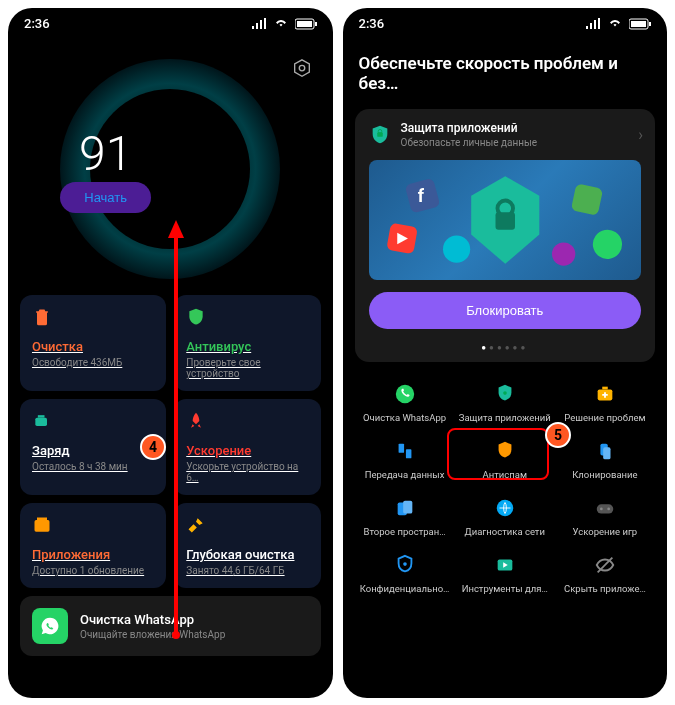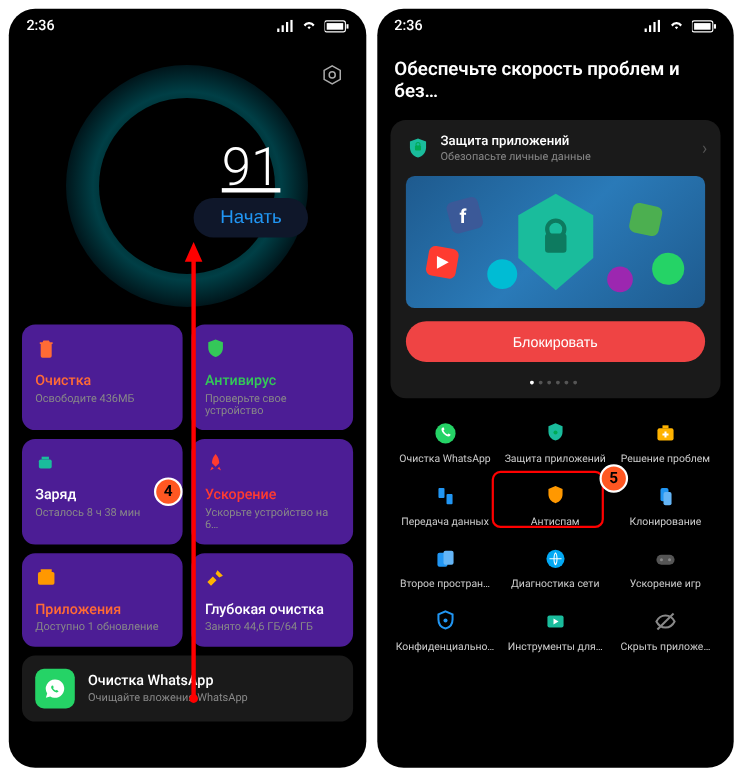--- a/index.html
+++ b/index.html
@@ -4,30 +4,30 @@
 <style>
 * { margin: 0; padding: 0; box-sizing: border-box; }
 body { background: #fff; font-family: -apple-system, Roboto, sans-serif; display: flex; gap: 10px; padding: 8px; }
 .phone { width: 325px; height: 690px; background: #000; border-radius: 24px; overflow: hidden; position: relative; color: #fff; }
 .status-bar { display: flex; justify-content: space-between; align-items: center; padding: 8px 16px; font-size: 13px; font-weight: 500; gap: 32px; }
 .status-right { display: flex; gap: 6px; align-items: center; }
 .status-icons svg { display: block; }
 
 
 .settings-icon { position: absolute; top: 50px; right: 20px; }
-.score-ring { width: 220px; height: 220px; margin: 20px auto 0; position: relative; display: flex; align-items: center; justify-content: flex-end; text-decoration: underline; }
+.score-ring { width: 220px; height: 220px; margin: 20px auto 0; position: relative; display: flex; align-items: center; justify-content: flex-start; }
 .ring-glow { position: absolute; inset: 0; border-radius: 50%; background: radial-gradient(circle, rgba(0,200,200,0.1) 30%, rgba(0,180,200,0.35) 55%, rgba(0,100,150,0.1) 75%, transparent 85%); }
 .ring-inner { position: absolute; inset: 30px; border-radius: 50%; background: #000; }
 .score-content { position: relative; z-index: 2; text-align: center; }
 .score-num { font-size: 48px; font-weight: 300; }
 .score-sub { font-size: 11px; color: #888; margin-top: 4px; }
-.start-btn { background: #0f172a; color: #2196f3; border: none; padding: 8px 24px; border-radius: 20px; margin-top: 0; font-size: 17px; }
+.start-btn { background: #4c1d95; color: #2196f3; border: none; padding: 8px 24px; border-radius: 20px; margin-top: 0; font-size: 13px; }
 
 .grid2 { display: grid; grid-template-columns: 1fr 1fr; gap: 8px; padding: 0 12px; margin-top: 16px; }
-.card { background: #4c1d95; border-radius: 12px; padding: 12px; position: relative; min-height: 78px; }
+.card { background: #0f172a; border-radius: 12px; padding: 12px; position: relative; min-height: 78px; text-decoration: underline; }
 .card-icon { width: 20px; height: 20px; margin-bottom: 8px; }
 .card-title { font-size: 13px; font-weight: 500; }
 .card-sub { font-size: 10px; color: #888; margin-top: 3px; }
 .t-orange { color: #ff6b35; }
 .t-red { color: #ff3b30; }
 .t-green { color: #34c759; }
 .t-white { color: #fff; }
 
 .wa-card { margin: 8px 12px; background: #1a1a1a; border-radius: 12px; padding: 12px; display: flex; align-items: center; gap: 12px; }
 .wa-icon { width: 36px; height: 36px; background: #25d366; border-radius: 8px; display: flex; align-items: center; justify-content: center; }
@@ -37,21 +37,21 @@
 
 .header2 { font-size: 17px; font-weight: 600; padding: 14px 16px 10px; }
 .promo-card { margin: 6px 12px; background: #1a1a1a; border-radius: 14px; overflow: hidden; }
 .promo-head { display: flex; align-items: center; gap: 10px; padding: 12px 14px; position: relative; }
 .promo-shield { width: 22px; height: 22px; }
 .promo-title { font-size: 12px; font-weight: 500; }
 .promo-sub { font-size: 10px; color: #888; margin-top: 2px; }
 .promo-chev { position: absolute; right: 12px; color: #555; }
 .promo-img { height: 120px; background: linear-gradient(135deg, #1e5a8e 0%, #2a7ab8 50%, #1e5a8e 100%); margin: 0 14px; border-radius: 8px; position: relative; overflow: hidden; }
 .promo-img svg { position: absolute; }
-.block-btn { display: block; width: calc(100% - 28px); margin: 12px 14px 14px; background: #ef4444; color: #fff; border: none; padding: 11px; border-radius: 24px; font-size: 13px; font-weight: 500; }
+.block-btn { display: block; width: calc(100% - 28px); margin: 12px 14px 14px; background: #8b5cf6; color: #fff; border: none; padding: 11px; border-radius: 24px; font-size: 13px; font-weight: 500; }
 .dots { text-align: center; padding-bottom: 10px; color: #555; font-size: 8px; letter-spacing: 3px; }
 .dots .active { color: #fff; }
 
 .tool-grid { display: grid; grid-template-columns: 1fr 1fr 1fr; gap: 4px 0; padding: 8px 12px; }
 .tool { text-align: center; padding: 6px 2px; position: relative; }
 .tool-icon { width: 24px; height: 24px; margin: 0 auto 6px; display: flex; align-items: center; justify-content: center; }
 .tool-label { font-size: 9.5px; color: #ccc; white-space: nowrap; overflow: hidden; }
 
 
 .arrow { position: absolute; left: 166px; top: 220px; z-index: 100; pointer-events: none; }

